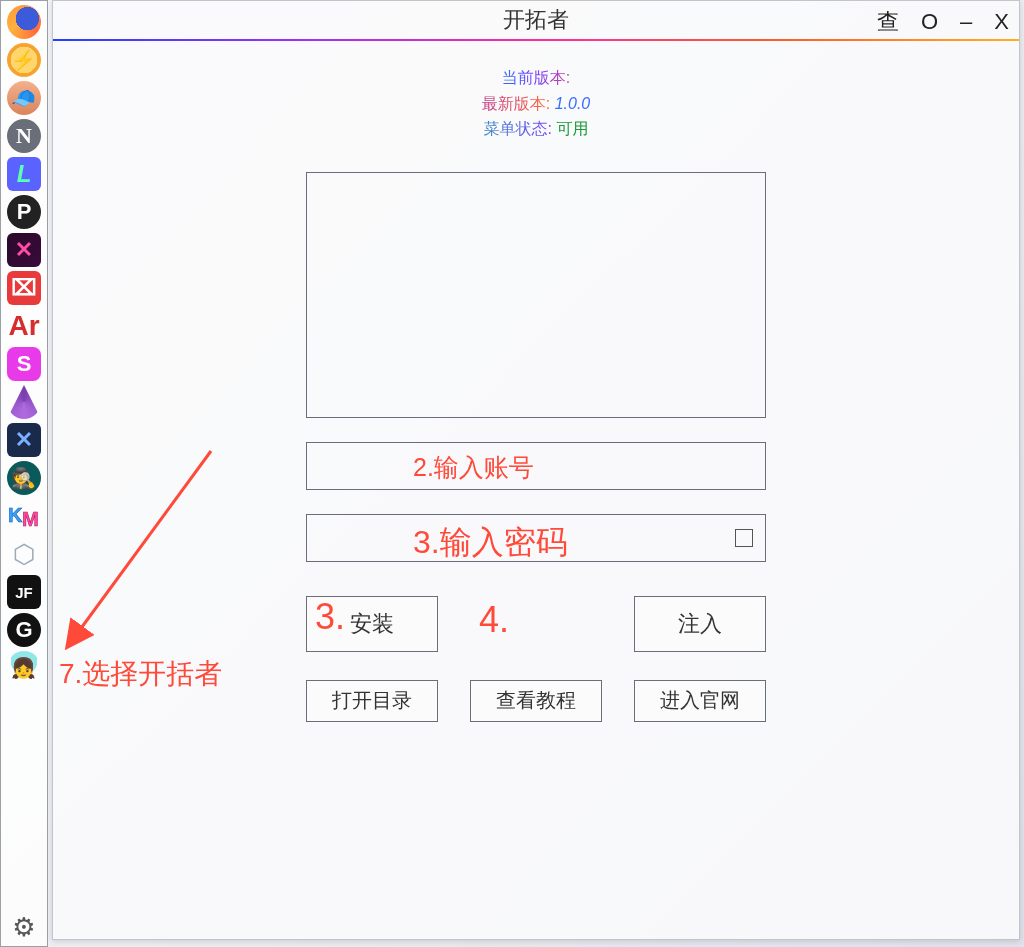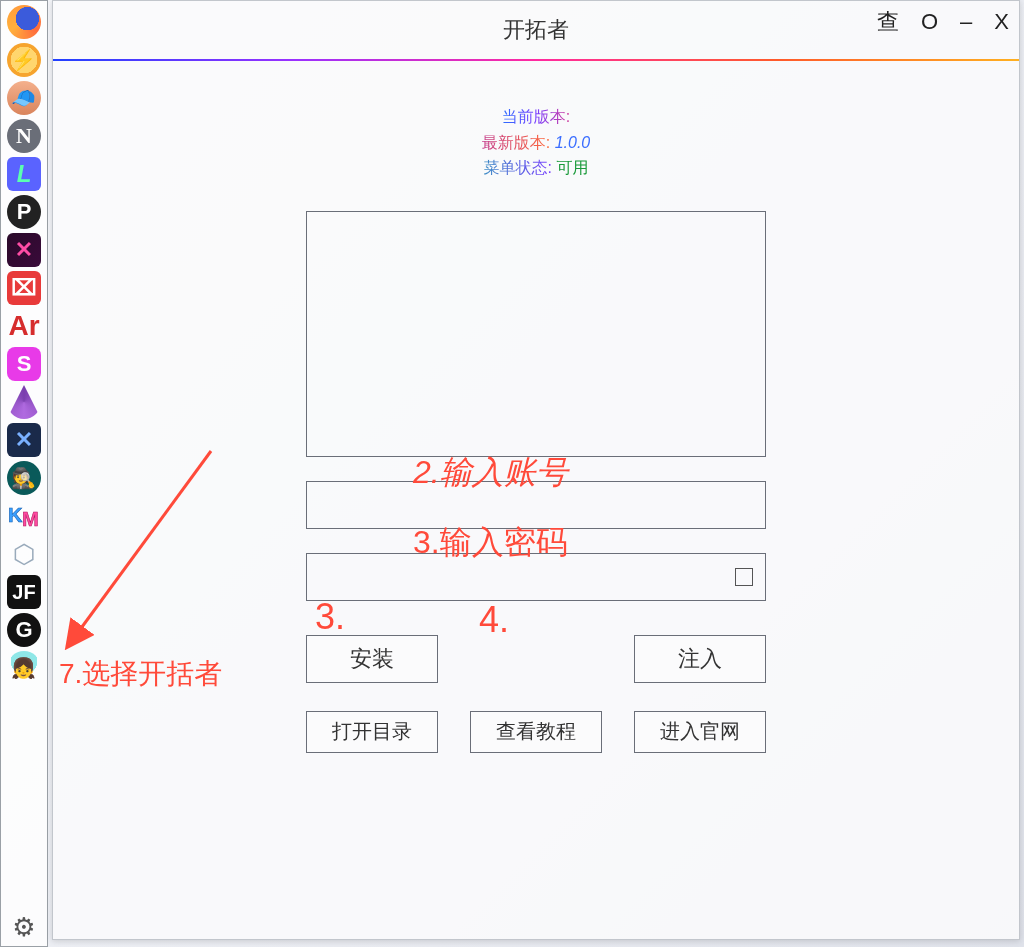--- a/index.html
+++ b/index.html
@@ -30,47 +30,47 @@
   .ic-l { background:#5a63ff; color:#5affb0; font-style:italic; font-size:24px; }
   .ic-p { background:#222; font-size:22px; }
   .ic-x { background:linear-gradient(135deg,#2a0a2a,#3a0a3a); color:#ff4da6; font-size:22px;}
   .ic-box { background:#e83a3a; font-size:22px; }
   .ic-ar { background:transparent; color:#d62d2d; font-size:28px; }
   .ic-s { background:#e83ae8; border-radius:8px; font-size:22px; }
   .ic-tri { background:conic-gradient(#7a3fae,#b06ae0,#7a3fae); clip-path: polygon(50% 0,100% 100%,0 100%); }
   .ic-xx { background:#1a2a4a; color:#7ab0ff; font-size:22px; }
   .ic-hood { background:#0a5a5a; font-size:20px; }
   .ic-cube { background:transparent; color:#9ab; font-size:26px;}
-  .ic-jf { background:#111; border-radius:6px; font-size:20px; }
+  .ic-jf { background:#111; border-radius:6px; font-size:15px; }
   .ic-g { background:#111; border-radius:18px; font-size:22px; }
   .ic-girl { background: radial-gradient(circle at 50% 30%,#8fe7e7 0 45%,transparent 46%); }
   .ic-gear { color:#555; font-size:26px; }
 
   
   .app {
     position:absolute; left:52px; top:0; right:4px; height:940px;
     background: rgba(250,250,252,0.88);
     border: 1px solid #c2c6cc;
     box-shadow: 0 1px 6px rgba(0,0,0,0.15);
   }
   .titlebar {
-    height: 58px; display:flex; align-items:center; position:relative;
+    height: 38px; display:flex; align-items:center; position:relative;
   }
   .titlebar .title {
     position:absolute; left:0; right:0; text-align:center;
     font-size: 22px; color:#333;
   }
   .titlebar .controls {
     position:absolute; right:10px; top:0; height:42px;
     display:flex; align-items:center; gap:22px;
     font-size:22px; color:#222;
   }
   .rgbline { height:2px; background: linear-gradient(90deg,#2040ff,#9a30ff,#ff2aa0,#ff5a2a,#ffb020); }
 
-  .version-block { text-align:center; margin-top:43px; font-size:16px; line-height:1.6; }
+  .version-block { text-align:center; margin-top:24px; font-size:16px; line-height:1.6; }
   .version-block .lbl { color:#3a3a3a; }
   .v-current .lbl { background: linear-gradient(90deg,#2a6dff,#7a40ff,#d13c9a); -webkit-background-clip:text; color:transparent; }
   .v-latest .lbl { background: linear-gradient(90deg,#c43a8a,#ff6a3a); -webkit-background-clip:text; color:transparent; text-decoration: underline; }
   .v-menu .lbl { background: linear-gradient(90deg,#3a8ac4,#7a40ff); -webkit-background-clip:text; color:transparent; }
   .v-menu .val { color:#1a9a3a; }
   .v-latest .val { color:#3a6dff;font-style:italic; }
 
   .panel {
     width:460px; height:246px;
     border:1px solid #6a6e78;
@@ -89,21 +89,21 @@
     position:absolute; inset:0; border:none; background:transparent;
     font-size:18px; text-align:center; outline:none;
   }
   .field .check {
     position:absolute; right:12px; top:50%; transform:translateY(-50%);
     width:18px; height:18px; border:1px solid #555;
   }
 
   .btnrow { width:460px; margin:34px auto 0; display:flex; justify-content:space-between; }
   .btn {
-    width:132px; height:48px;
+    width:132px; height:56px;
     border:1px solid #6a6e78; background:rgba(255,255,255,0.4);
     display:flex; align-items:center; justify-content:center;
     font-size:22px; color:#333; position:relative;
   }
   .btn.small { height:42px; font-size:20px; }
   .btnrow.second { margin-top:28px; }
 
   
   .anno { position:absolute; color:#ff4a3a; font-size:28px; pointer-events:none; }
   .anno.badge { font-family: "Segoe UI", sans-serif; font-weight: 400; font-size:36px; }
@@ -240,17 +240,17 @@
 
   <svg class="arrow" style="left:8px; top:440px;" width="170" height="210">
     <defs>
       <marker id="ah" markerWidth="10" markerHeight="10" refX="2" refY="5" orient="auto">
         <path d="M0,0 L10,5 L0,10 z" fill="#ff4a3a"></path>
       </marker>
     </defs>
     <line x1="150" y1="10" x2="18" y2="190" stroke="#ff4a3a" stroke-width="3" marker-end="url(#ah)"></line>
   </svg>
   <div class="anno" style="left:6px; top:654px;">7.选择开括者</div>
-  <div class="anno" style="left:360px; top:450px; font-size:32px;font-style:italic;">2.输入账号</div>
+  <div class="anno" style="left:360px; top:450px; font-size:25px;">2.输入账号</div>
   <div class="anno" style="left:360px; top:520px; font-size:32px;">3.输入密码</div>
   <div class="anno badge" style="left:262px; top:595px;">3.</div>
   <div class="anno badge" style="left:426px; top:598px;">4.</div>
 </div>
 
 </body></html>

